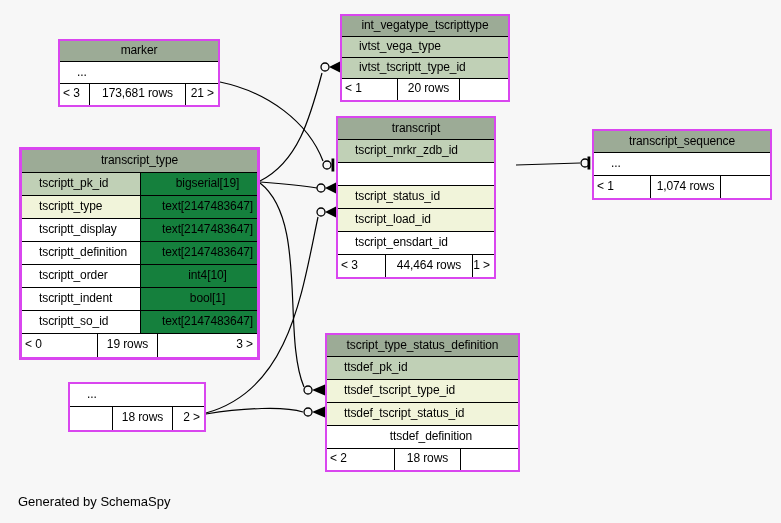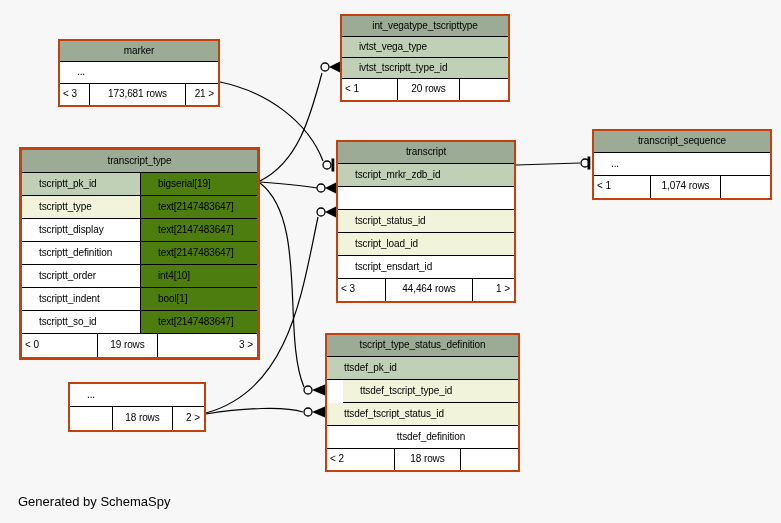--- a/index.html
+++ b/index.html
@@ -11,23 +11,23 @@
     position:relative;
     width:781px;height:523px;
     background:var(--bg,#f7f7f7);
     overflow:hidden;
   }
   #wires{position:absolute;left:0;top:0;z-index:0;}
   .entity{
     position:absolute;
     z-index:1;
     box-sizing:border-box;
-    border:2px solid #c2410c;
+    border:2px solid #d946ef;
     background:#fff;
-    font-size:10px;
+    font-size:12px;
     color:#000;
     letter-spacing:-0.1px;
   }
   .entity.emph{border-width:3px;}
   .ent-header{
     box-sizing:border-box;
     background:var(--header);
     border-bottom:1px solid #000;
     text-align:center;
     overflow:hidden;
@@ -40,21 +40,21 @@
     overflow:hidden;
     white-space:nowrap;
   }
   .ent-cell{
     box-sizing:border-box;
     padding-left:17px;
     overflow:hidden;
     white-space:nowrap;
   }
   .ent-cell.name{flex:1 1 auto;}
-  .ent-cell.type{border-left:1px solid #000;background:#4d7c0f;}
+  .ent-cell.type{border-left:1px solid #000;background:#15803d;text-align:center;}
   .bg-green{background:var(--key);}
   .bg-yellow{background:var(--indexed);}
   .bg-white{background:#fff;}
   .ent-footer{
     box-sizing:border-box;
     display:flex;
     background:#fff;
   }
   .foot-cell{
     box-sizing:border-box;
@@ -168,21 +168,21 @@
       <div class="ent-row" style="height: 23px;">
         <div class="ent-cell name bg-white" style="line-height: 21px; flex: 0 0 118px;">tscriptt_so_id</div>
         <div class="ent-cell type" style="flex: 1 1 auto; line-height: 21px;">text[2147483647]</div>
       </div>
       <div class="ent-footer" style="height: 23px;">
         <div class="foot-cell c0" style="line-height: 21px; flex: 0 0 59px;">&lt; 0</div>
         <div class="foot-cell c1" style="line-height: 21px; flex: 0 0 60px; margin-left: 16px;">19 rows</div>
         <div class="foot-cell c2" style="line-height: 21px;">3 &gt;</div>
       </div>
     </div>
-  <div class="entity" id="ent-3" style="left: 336px; top: 140px; width: 180px;">
+  <div class="entity" id="ent-3" style="left: 336px; top: 116px; width: 160px;">
       <div class="ent-header" style="height: 22px; line-height: 20px;">transcript</div>
       <div class="ent-row" style="height: 23px;">
         <div class="ent-cell name bg-green" style="line-height: 21px;">tscript_mrkr_zdb_id</div>
       </div>
       <div class="ent-row" style="height: 23px;">
         <div class="ent-cell name bg-yellow" style="line-height: 21px; margin-top: 48px;">tscript_type_id</div>
       </div>
       <div class="ent-row" style="height: 23px;">
         <div class="ent-cell name bg-yellow" style="line-height: 21px;">tscript_status_id</div>
       </div>
@@ -207,21 +207,21 @@
         <div class="foot-cell c0" style="line-height: 20px; flex: 0 0 56px;">&lt; 1</div>
         <div class="foot-cell c1" style="line-height: 20px; flex: 0 0 70px;">1,074 rows</div>
         <div class="foot-cell c2" style="line-height: 20px;"></div>
       </div>
     </div>
   <div class="entity" id="ent-5" style="left: 325px; top: 333px; width: 195px;">
       <div class="ent-header" style="height: 22px; line-height: 20px;">tscript_type_status_definition</div>
       <div class="ent-row" style="height: 23px;">
         <div class="ent-cell name bg-green" style="line-height: 21px;">ttsdef_pk_id</div>
       </div>
-      <div class="ent-row" style="height: 23px; margin-left: 16px;">
+      <div class="ent-row" style="height: 23px;">
         <div class="ent-cell name bg-yellow" style="line-height: 21px;">ttsdef_tscript_type_id</div>
       </div>
       <div class="ent-row" style="height: 23px;">
         <div class="ent-cell name bg-yellow" style="line-height: 21px;">ttsdef_tscript_status_id</div>
       </div>
       <div class="ent-row" style="height: 23px; text-align: center;">
         <div class="ent-cell name bg-white" style="line-height: 21px;">ttsdef_definition</div>
       </div>
       <div class="ent-footer" style="height: 21px;">
         <div class="foot-cell c0" style="line-height: 19px; flex: 0 0 67px;">&lt; 2</div>

